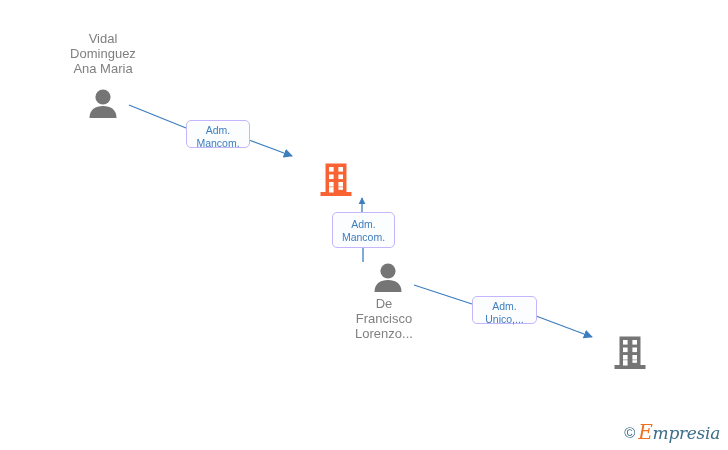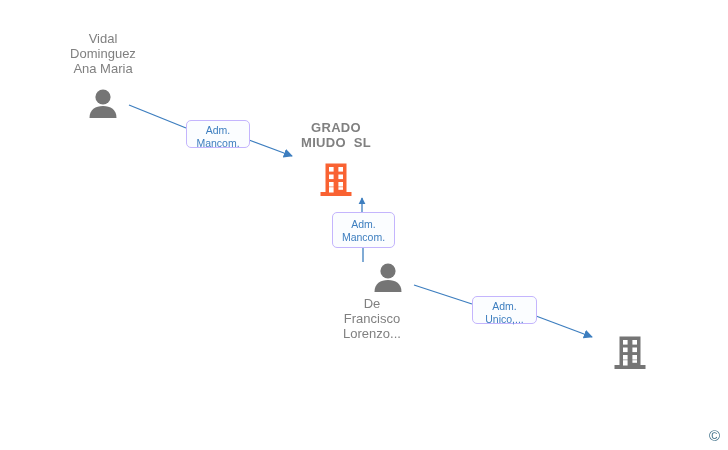--- a/index.html
+++ b/index.html
@@ -120,22 +120,20 @@
 Dominguez
 Ana Maria</div>
 
   <div class="icon-wrap" style="left:86px; top:88px; width:34px; height:30px;">
     <svg width="34" height="30" viewBox="0 0 34 30">
       <circle cx="17" cy="9" r="7.6" fill="#757575"></circle>
       <path d="M 3.5 30 C 3.5 21.5 9.5 18 17 18 C 24.5 18 30.5 21.5 30.5 30 Z" fill="#757575"></path>
     </svg>
   </div>
 
-  <div class="node-label company" style="left:266px; top:120px; width:140px;">GRADO
-MIUDO  SL</div>
 
   <div class="icon-wrap" style="left:318px; top:163px; width:36px; height:34px;">
     <svg width="36" height="34" viewBox="0 0 36 34">
       <rect x="7.5" y="0.5" width="21" height="29" fill="#f96232"></rect>
       <rect x="2.5" y="29" width="31" height="4" fill="#f96232"></rect>
       <rect x="11" y="4" width="4.6" height="4.6" fill="#ffffff"></rect>
       <rect x="20.4" y="4" width="4.6" height="4.6" fill="#ffffff"></rect>
       <rect x="11" y="11.5" width="4.6" height="4.6" fill="#ffffff"></rect>
       <rect x="20.4" y="11.5" width="4.6" height="4.6" fill="#ffffff"></rect>
       <rect x="11" y="19" width="4.6" height="4.6" fill="#ffffff"></rect>
@@ -145,21 +143,21 @@
     </svg>
   </div>
 
   <div class="icon-wrap" style="left:371px; top:262px; width:34px; height:30px;">
     <svg width="34" height="30" viewBox="0 0 34 30">
       <circle cx="17" cy="9" r="7.6" fill="#757575"></circle>
       <path d="M 3.5 30 C 3.5 21.5 9.5 18 17 18 C 24.5 18 30.5 21.5 30.5 30 Z" fill="#757575"></path>
     </svg>
   </div>
 
-  <div class="node-label person" style="left:302px; top:296px; width:140px;">De
+  <div class="node-label person" style="left:314px; top:296px; width:140px;">De
 Francisco
 Lorenzo...</div>
 
   <div class="icon-wrap" style="left:612px; top:336px; width:36px; height:34px;">
     <svg width="36" height="34" viewBox="0 0 36 34">
       <rect x="7.5" y="0.5" width="21" height="29" fill="#757575"></rect>
       <rect x="2.5" y="29" width="31" height="4" fill="#757575"></rect>
       <rect x="11" y="4" width="4.6" height="4.6" fill="#ffffff"></rect>
       <rect x="20.4" y="4" width="4.6" height="4.6" fill="#ffffff"></rect>
       <rect x="11" y="11.5" width="4.6" height="4.6" fill="#ffffff"></rect>
@@ -176,15 +174,16 @@
 Mancom.</div>
 
   <div class="edge-label" style="left:332px; top:212px; width:63px; height:36px; padding-top:5px;">Adm.
 Mancom.</div>
 
   <div class="edge-label" style="left:472px; top:296px; width:65px; height:28px;">Adm.
 Unico,...</div>
 
   <div id="watermark">
     <span class="copy">©</span>
+    <span class="brand"><span class="cap">E</span><span>mpresia</span></span>
   </div>
 
 </div>
 
 </body></html>

